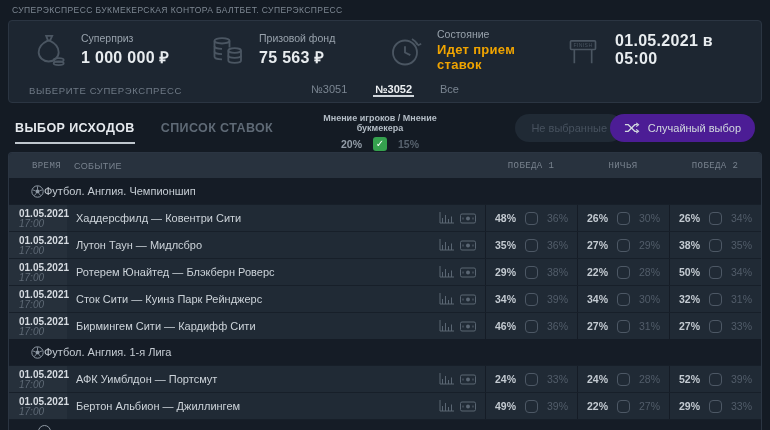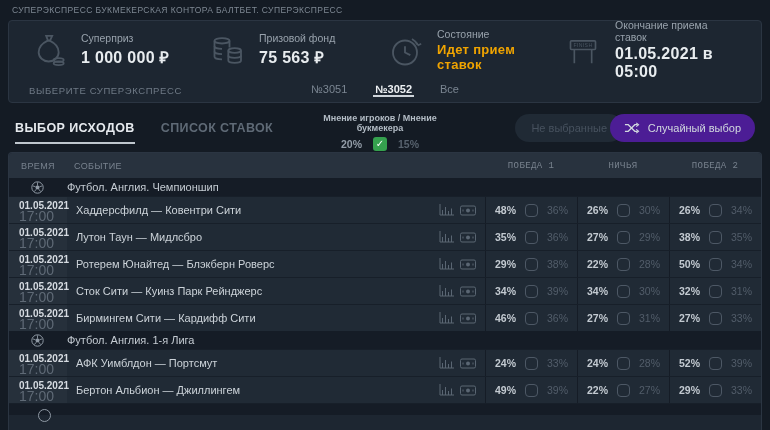--- a/index.html
+++ b/index.html
@@ -48,31 +48,31 @@
   
   .table-panel { position:absolute; left:8px; top:152px; width:754px; height:278px;
     background:#1d2631; border:1px solid #2b3542; border-bottom:none;
     border-radius:4px 4px 0 0; overflow:hidden; }
   .t-header { display:flex; align-items:center; height:25px; background:#28323e;
     font-size:9px; color:#78828e; letter-spacing:.4px; }
   .c-time { width:58px; flex:none; }
   .c-event { flex:1; }
   .c-icons { width:46px; flex:none; }
   .c-out { width:92px; flex:none; }
-  .t-header .c-time { padding-left:12px; }
+  .t-header .c-time { padding-left:23px;font-family:Liberation Mono, monospace; }
   .t-header .c-event { padding-left:7px; }
   .t-header .c-out { text-align:center;font-family:Liberation Mono, monospace; }
-  .section-row { display:flex; align-items:center; height:18px; background:#151c26;
-    padding-left:22px; gap:23px; color:#8f99a4; }
+  .section-row { display:flex; align-items:center; height:26px; background:#151c26;
+    padding-left:22px; gap:0; color:#8f99a4; }
   .section-title { font-size:11px; color:#c5ccd3; }
   .row { display:flex; height:27px; background:#202a35; border-top:1px solid #171f29; }
   .row .c-time { background:#26303b; display:flex; flex-direction:column;
     justify-content:center; padding-left:10px; }
   .r-date { font-size:10px; font-weight:bold; color:#d6dbe1; line-height:11px; }
-  .r-hour { font-size:14px; color:#5f6a76; line-height:10px; }
+  .r-hour { font-size:10px; color:#5f6a76; line-height:10px;font-style:italic; }
   .row .c-event { display:flex; align-items:center; padding-left:9px; font-size:11px;
     color:#ccd3d9; white-space:nowrap; overflow:hidden; }
   .row .c-icons { display:flex; align-items:center; gap:6px; color:#5a6673; }
   .ric { display:flex; cursor:pointer; }
   .row .c-out { display:flex; align-items:center; justify-content:space-between;
     padding:8px 9px; border-left:1px solid #151c26; cursor:pointer; }
   .pv { font-size:10.5px; font-weight:bold; color:#c3cad1; }
   .bv { font-size:10.5px; color:#525d6a; }
   .cb { width:13px; height:13px; border:1.5px solid #4d5865; border-radius:4px;
     flex:none; cursor:pointer; }
@@ -138,21 +138,20 @@
 
     <div class="stat">
       <span>
         <svg width="40" height="40" viewBox="0 0 24 24" fill="none" stroke="currentColor" stroke-width="1">
           <rect x="4.5" y="6.5" width="15" height="5.2" rx=".6"></rect>
           <path d="M6.8 11.7V20M17.2 11.7V20"></path>
           <text x="12" y="10.3" text-anchor="middle" font-size="3.1" stroke="none" fill="currentColor" letter-spacing=".2">FINISH</text>
         </svg>
       </span>
       <div>
-        <div class="stat-label">Окончание приема ставок</div>
         <div class="stat-value">01.05.2021 в 05:00</div>
       </div>
     </div>
   </div>
 
   <div class="select-row">
     <span class="select-label">ВЫБЕРИТЕ СУПЕРЭКСПРЕСС</span>
     <div class="series-tabs">
       <div class="s-tab">№3051</div>
       <div class="s-tab active">№3052</div>

